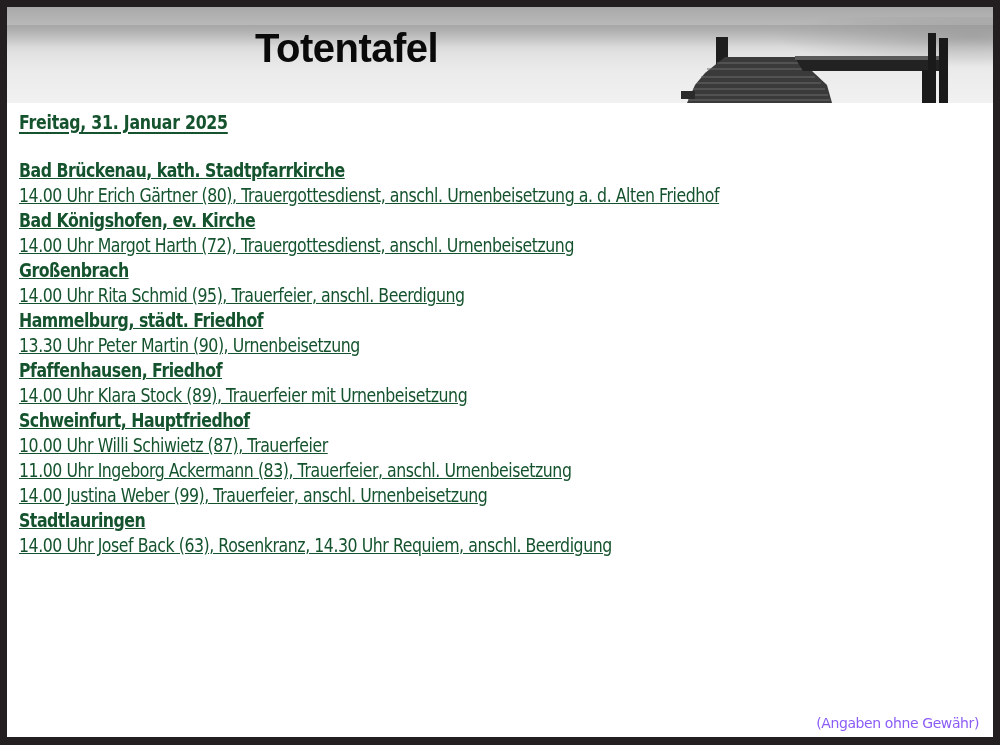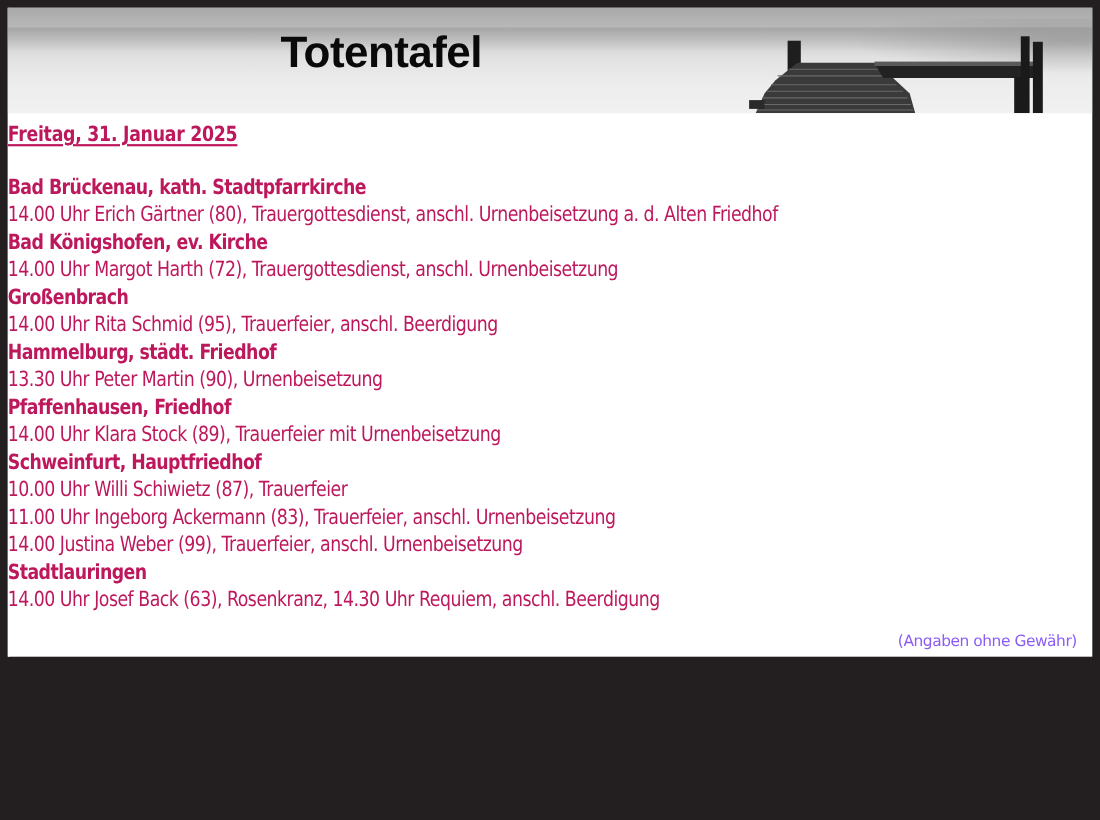--- a/index.html
+++ b/index.html
@@ -8,21 +8,21 @@
       width: 1000px;
       height: 745px;
       overflow: hidden;
       background: #231f20;
     }
     .frame {
       position: absolute;
       left: 7px;
       top: 7px;
       width: 986px;
-      height: 590px;
+      height: 730px;
       background: #ffffff;
       overflow: hidden;
     }
     .header {
       position: absolute;
       left: 0;
       top: 0;
       width: 986px;
       height: 96px;
       background: linear-gradient(to bottom, #a9a9a9 0%, #b8b8b8 18%, #cfcfcf 32%, #e2e2e2 48%, #ececec 70%, #f1f1f1 100%);
@@ -51,38 +51,38 @@
     }
     .jetty {
       position: absolute;
       left: 670px;
       top: 18px;
       width: 290px;
       height: 78px;
     }
     .content {
       position: absolute;
-      left: 0;
+      left: 12px;
       top: 100px;
       width: 970px;
       font-family: "DejaVu Sans", sans-serif;
-      color: #be185d;
+      color: #14532d;
     }
     .date-line {
       font-family: "DejaVu Sans", sans-serif;
       font-weight: bold;
       font-size: 19px;
       text-decoration: underline;
       text-decoration-thickness: 2px;
       text-underline-offset: 3px;
       line-height: 27px;
       margin: 2px 0 22px 0;
       letter-spacing: -0.3px;
     }
-    .entries { margin: 0; padding: 0; }
+    .entries { margin: 0; padding: 0; text-decoration: underline; }
     .loc {
       font-family: "DejaVu Sans", sans-serif;
       font-weight: bold;
       font-size: 19px;
       line-height: 25px;
       letter-spacing: -0.6px;
       white-space: nowrap;
     }
     .line {
       font-family: "DejaVu Sans", sans-serif;

